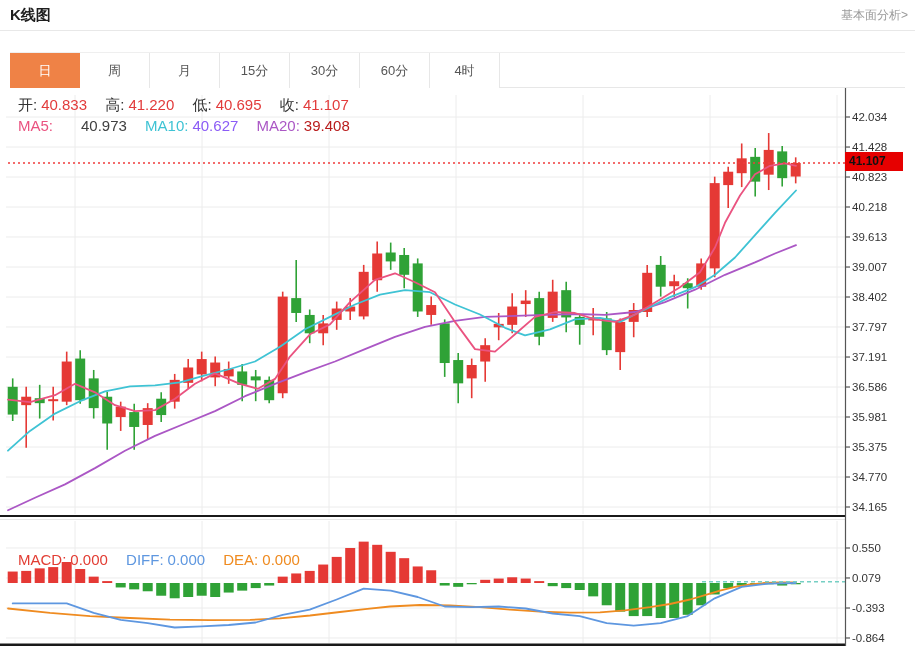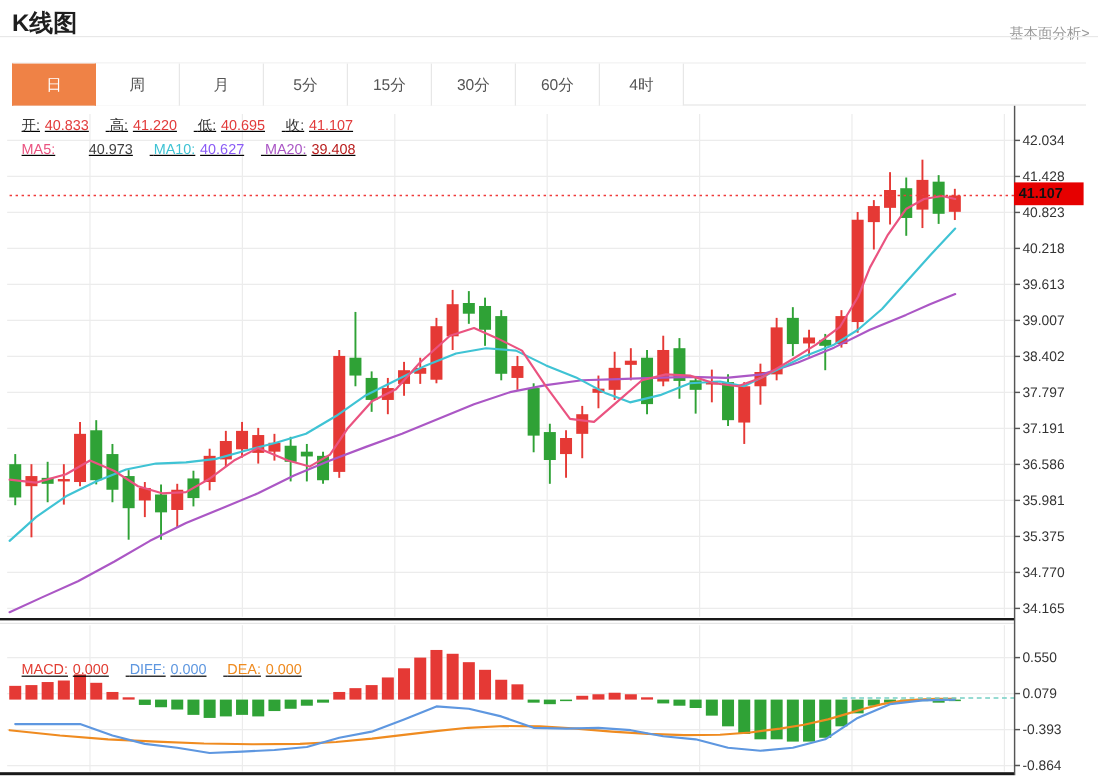--- a/index.html
+++ b/index.html
@@ -1,26 +1,26 @@
 <!DOCTYPE html>
 <html style="--tab-orange: #ef8246;"><head>
 <meta charset="utf-8">
 <style>
   html,body{margin:0;padding:0;background:#fff;}
   body{font-family:"Liberation Sans","DejaVu Sans",sans-serif;width:915px;height:648px;position:relative;overflow:hidden;}
   .abs{position:absolute;}
-  #page-title{left:10px;top:6px;font-size:20px;font-weight:bold;color:#1f1f1f;}
-  #fundamental-link{right:7px;top:20px;font-size:12px;color:#999;text-decoration:none;cursor:pointer;}
+  #page-title{left:10px;top:6px;font-size:15px;font-weight:bold;color:#1f1f1f;}
+  #fundamental-link{right:7px;top:7px;font-size:12px;color:#999;text-decoration:none;cursor:pointer;}
   #title-divider{left:0;top:30px;width:915px;height:1px;background:#e8e8e8;}
   #tabbar{left:10px;top:52px;width:895px;height:36px;border-bottom:1px solid #e7e7e7;border-top:1px solid #efefef;box-sizing:border-box;display:flex;}
   .tab{width:70px;height:35px;line-height:35px;text-align:center;font-size:13px;color:#555;border-right:1px solid #e7e7e7;cursor:pointer;background:#fff;box-sizing:border-box;}
   .tab:first-child{border-left:1px solid #e7e7e7;}
   .tab.active{background:var(--tab-orange,#ef8246);color:#fff;border-color:var(--tab-orange,#ef8246);}
   #chart-svg{left:0;top:0;}
-  .row{left:18px;font-size:12px;white-space:nowrap;text-decoration:underline;}
+  .row{left:18px;font-size:15px;white-space:nowrap;}
   .row span{margin-right:4px;}
   .row .gap{margin-right:14px;}
   #ohlc-row{top:96px;}
   #ma-row{top:117px;}
   #macd-row{top:551px;}
   .lbl{color:#333;}
   .val-red{color:#e23b3b;}
   #price-tag{left:845px;top:152px;width:58px;height:19px;background:#e60000;color:#111;font-size:12px;font-weight:bold;line-height:19px;padding-left:4px;box-sizing:border-box;}
 </style>
 </head>
@@ -286,21 +286,20 @@
   </svg>
 
 <div id="page-title" class="abs">K线图</div>
 <a id="fundamental-link" class="abs">基本面分析&gt;</a>
 <div id="title-divider" class="abs"></div>
 
 <div id="tabbar" class="abs">
     <div class="tab active">日</div>
     <div class="tab">周</div>
     <div class="tab">月</div>
-    <div class="tab">5分</div>
     <div class="tab">15分</div>
     <div class="tab">30分</div>
     <div class="tab">60分</div>
     <div class="tab">4时</div>
   </div>
 
 <div id="ohlc-row" class="row abs">
   <span class="lbl">开:</span><span class="val-red gap" style="color: rgb(226, 59, 59);">40.833</span>
   <span class="lbl">高:</span><span class="val-red gap" style="color: rgb(226, 59, 59);">41.220</span>
   <span class="lbl">低:</span><span class="val-red gap" style="color: rgb(226, 59, 59);">40.695</span>

